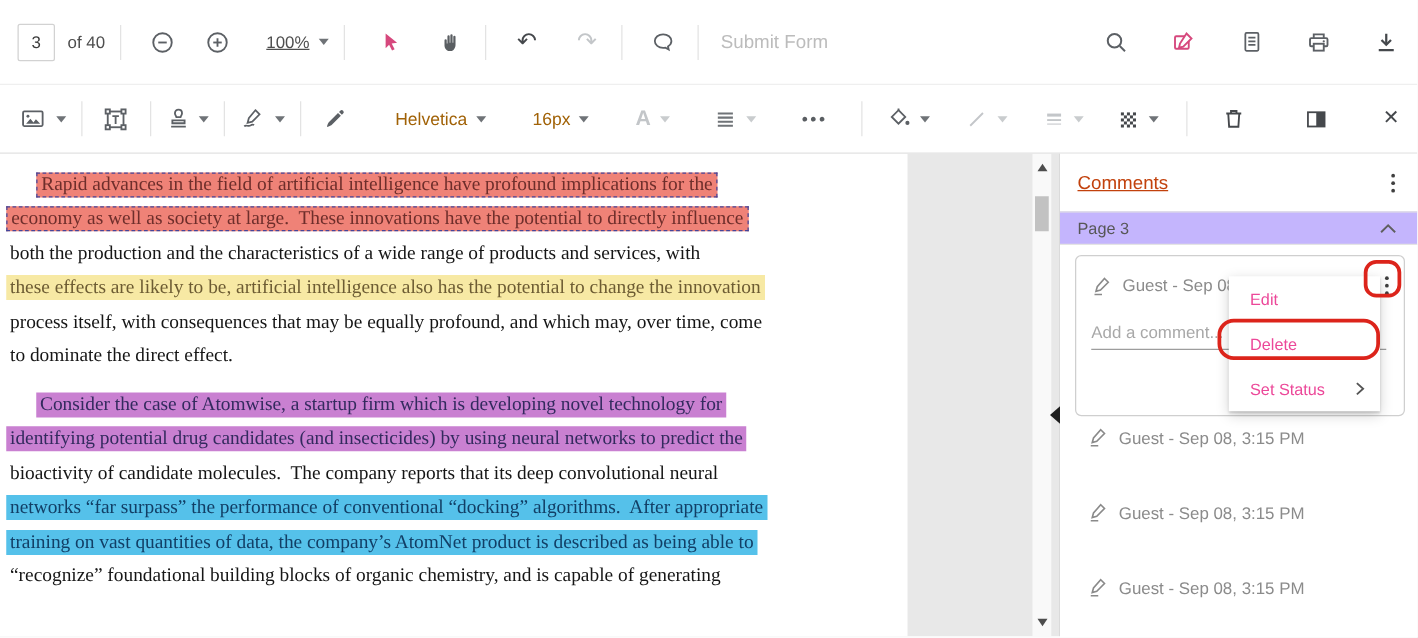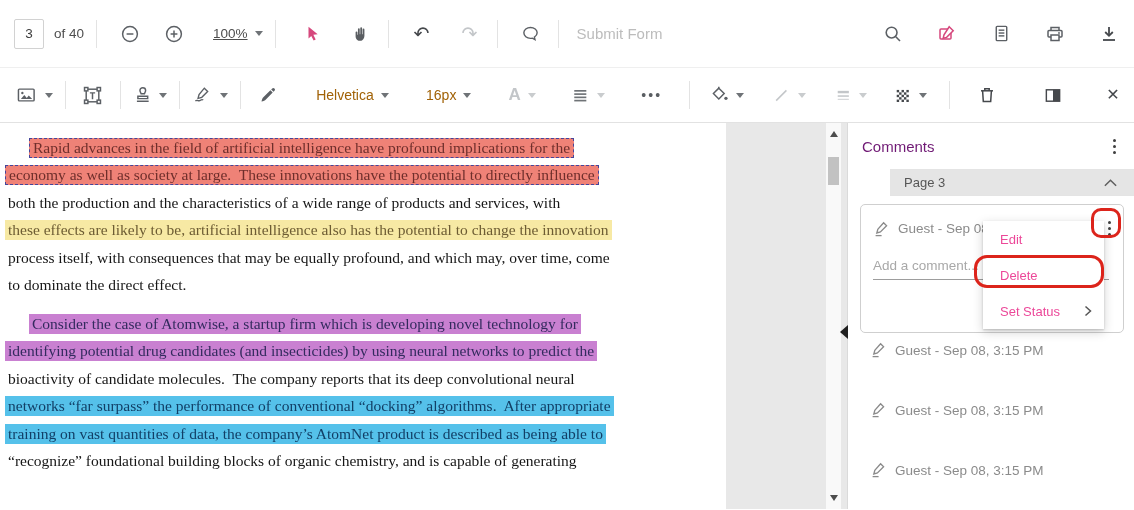--- a/index.html
+++ b/index.html
@@ -52,25 +52,25 @@
   .scrollbar { position:absolute; left:826px; top:0; width:15px; height:100%; background:#f9f9f9; }
   .sb-arrow { position:absolute; left:4px; width:0; height:0; border-left:4px solid transparent; border-right:4px solid transparent; }
   .sb-up   { top:8px; border-bottom:6px solid #4d4d4d; }
   .sb-down { bottom:8px; border-top:6px solid #4d4d4d; }
   .sb-thumb { position:absolute; left:2px; top:34px; width:11px; height:28px; background:#c2c2c2; }
   .panel-divider { position:absolute; left:847px; top:0; width:1px; height:100%; background:#dadada; }
 
   
   .comments { position:absolute; left:848px; top:0; width:286px; height:100%; background:#fff; }
   .cp-header { height:46px; display:flex; align-items:center; padding:0 14px; }
-  .cp-title { font-size:15px; color:#701a75; }
+  .cp-title { font-size:15px; color:#c2410c;text-decoration:underline; }
   .kebab { display:flex; flex-direction:column; align-items:center; gap:3px; background:none; border:none; cursor:pointer; padding:4px; }
   .kebab i { width:3px; height:3px; border-radius:50%; background:#3f3f3f; display:block; }
   .cp-section { height:27px; display:flex; align-items:center; padding:0 16px 0 14px;
-                background:#e5e5e5; border-top:1px solid #e4e4e4; border-bottom:1px solid #e4e4e4;margin-left:42px; }
+                background:#c4b5fd; border-top:1px solid #e4e4e4; border-bottom:1px solid #e4e4e4; }
   .cp-section-label { font-size:13px; color:#565656; }
   .comment-card { position:absolute; left:12px; top:81px; width:264px; height:129px;
                   border:1px solid #cfcfcf; border-radius:5px; background:#fff; }
   .card-head { display:flex; align-items:center; padding:12px 8px 0 12px; }
   .author { font-size:13.5px; color:#8b8b8b; margin-left:9px; flex:1; white-space:nowrap; overflow:hidden; }
   .comment-input { display:block; width:236px; margin:16px 12px 0; border:none; border-bottom:1px solid #9d9d9d;
                    font-size:13.5px; padding:2px 0 6px; color:#444; background:transparent; outline:none;
                    font-family:"Liberation Sans",sans-serif; }
   .comment-input::placeholder { color:#a8a8a8; }
   .comment-list { position:absolute; top:197px; left:0; right:0; }

